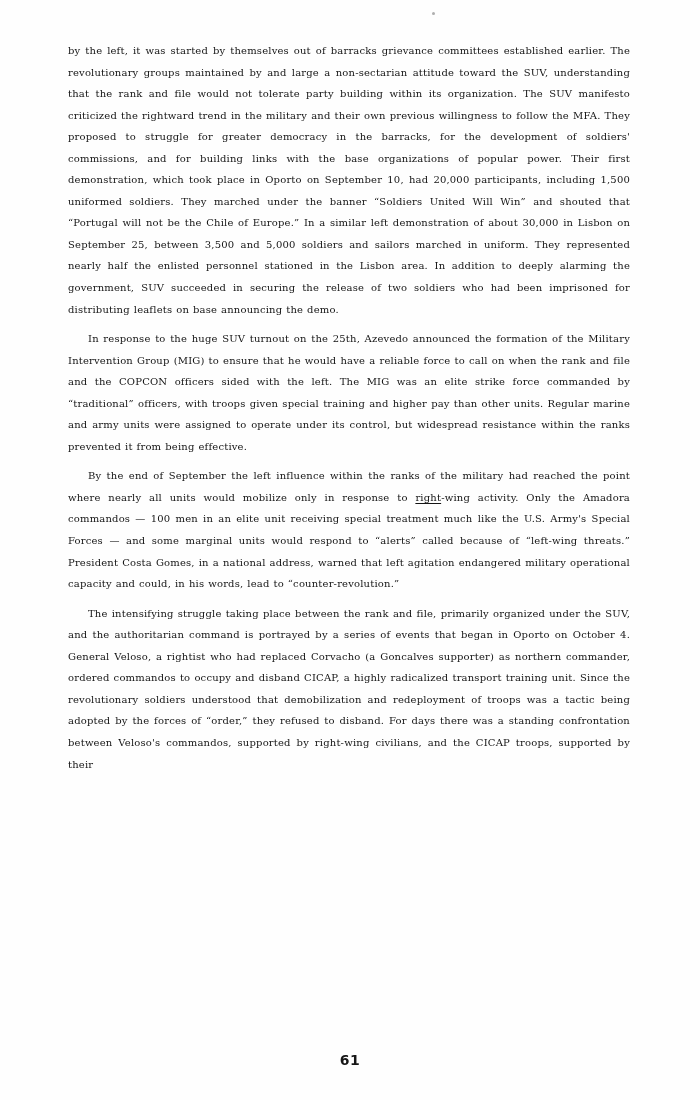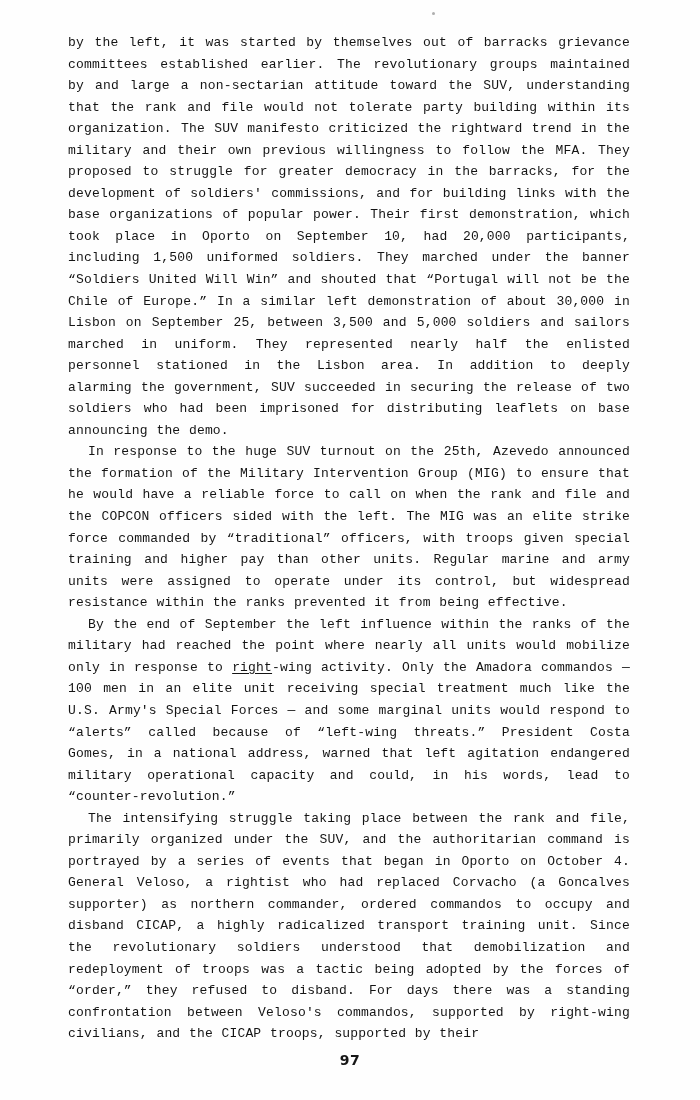--- a/index.html
+++ b/index.html
@@ -31,30 +31,29 @@
     border-radius: 50%;
     opacity: 0.8;
   }
   .body-text {
     position: absolute;
     left: 68px;
     top: 32px;
     width: 562px;
   }
   p {
-    margin: 0 0 0 0;
-    font-size: 13px;
+    margin: 8px 0 0 0;
+    font-size: 10px;
     line-height: 21.55px;
     text-align: justify;
     text-justify: inter-word;
     letter-spacing: 0.18px;
     word-spacing: 0.6px;
     color: #141414;
     text-indent: 0;
-    font-family: Liberation Mono, monospace;
   }
   p.indent {
     text-indent: 20px;
   }
   .underline-word {
     text-decoration: underline;
     text-decoration-thickness: 1px;
     text-underline-offset: 1.5px;
   }
   .page-number {
@@ -77,14 +76,14 @@
 
   <div class="speck" style="left:432px; top:12px;"></div>
 
   <div class="body-text">
     <p>by the left, it was started by themselves out of barracks grievance committees established earlier. The revolutionary groups maintained by and large a non-sectarian attitude toward the SUV, understanding that the rank and file would not tolerate party building within its organization. The SUV manifesto criticized the rightward trend in the military and their own previous willingness to follow the MFA. They proposed to struggle for greater democracy in the barracks, for the development of soldiers' commissions, and for building links with the base organizations of popular power. Their first demonstration, which took place in Oporto on September 10, had 20,000 participants, including 1,500 uniformed soldiers. They marched under the banner “Soldiers United Will Win” and shouted that “Portugal will not be the Chile of Europe.” In a similar left demonstration of about 30,000 in Lisbon on September 25, between 3,500 and 5,000 soldiers and sailors marched in uniform. They represented nearly half the enlisted personnel stationed in the Lisbon area. In addition to deeply alarming the government, SUV succeeded in securing the release of two soldiers who had been imprisoned for distributing leaflets on base announcing the demo.</p>
     <p class="indent">In response to the huge SUV turnout on the 25th, Azevedo announced the formation of the Military Intervention Group (MIG) to ensure that he would have a reliable force to call on when the rank and file and the COPCON officers sided with the left. The MIG was an elite strike force commanded by “traditional” officers, with troops given special training and higher pay than other units. Regular marine and army units were assigned to operate under its control, but widespread resistance within the ranks prevented it from being effective.</p>
     <p class="indent"><span>By the end of September the left influence within the ranks of the military had reached the point where nearly all units would mobilize only in response to </span><span class="underline-word">right</span><span>-wing activity. Only the Amadora commandos — 100 men in an elite unit receiving special treatment much like the U.S. Army's Special Forces — and some marginal units would respond to “alerts” called because of “left-wing threats.” President Costa Gomes, in a national address, warned that left agitation endangered military operational capacity and could, in his words, lead to “counter-revolution.”</span></p>
     <p class="indent">The intensifying struggle taking place between the rank and file, primarily organized under the SUV, and the authoritarian command is portrayed by a series of events that began in Oporto on October 4. General Veloso, a rightist who had replaced Corvacho (a Goncalves supporter) as northern commander, ordered commandos to occupy and disband CICAP, a highly radicalized transport training unit. Since the revolutionary soldiers understood that demobilization and redeployment of troops was a tactic being adopted by the forces of “order,” they refused to disband. For days there was a standing confrontation between Veloso's commandos, supported by right-wing civilians, and the CICAP troops, supported by their</p>
   </div>
 
-  <div class="page-number">97</div>
+  <div class="page-number">61</div>
 </div>
 
 </body></html>

